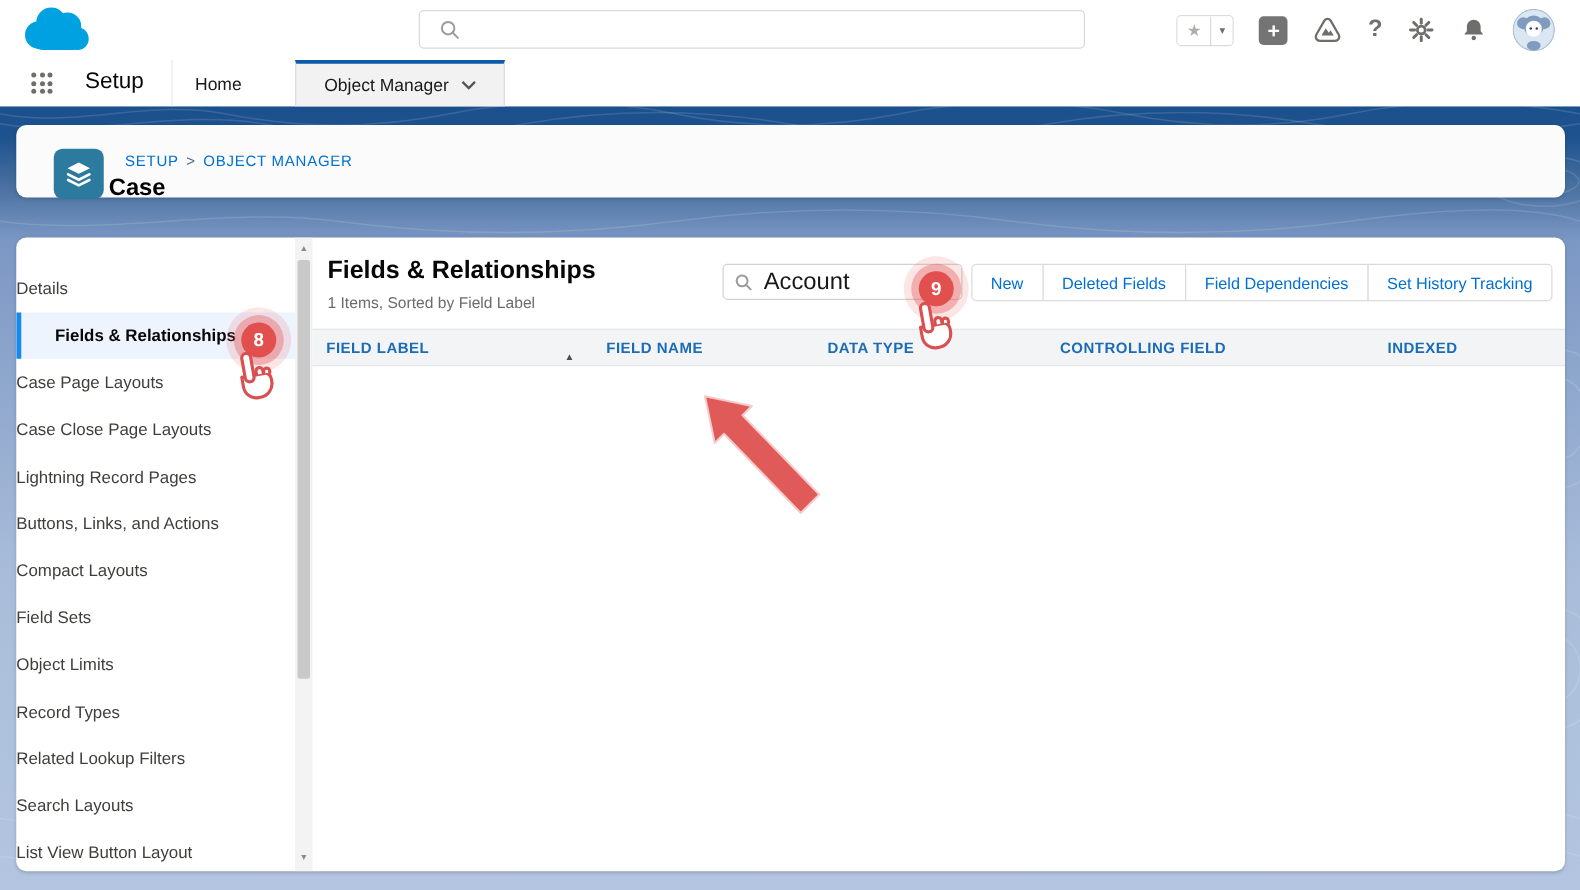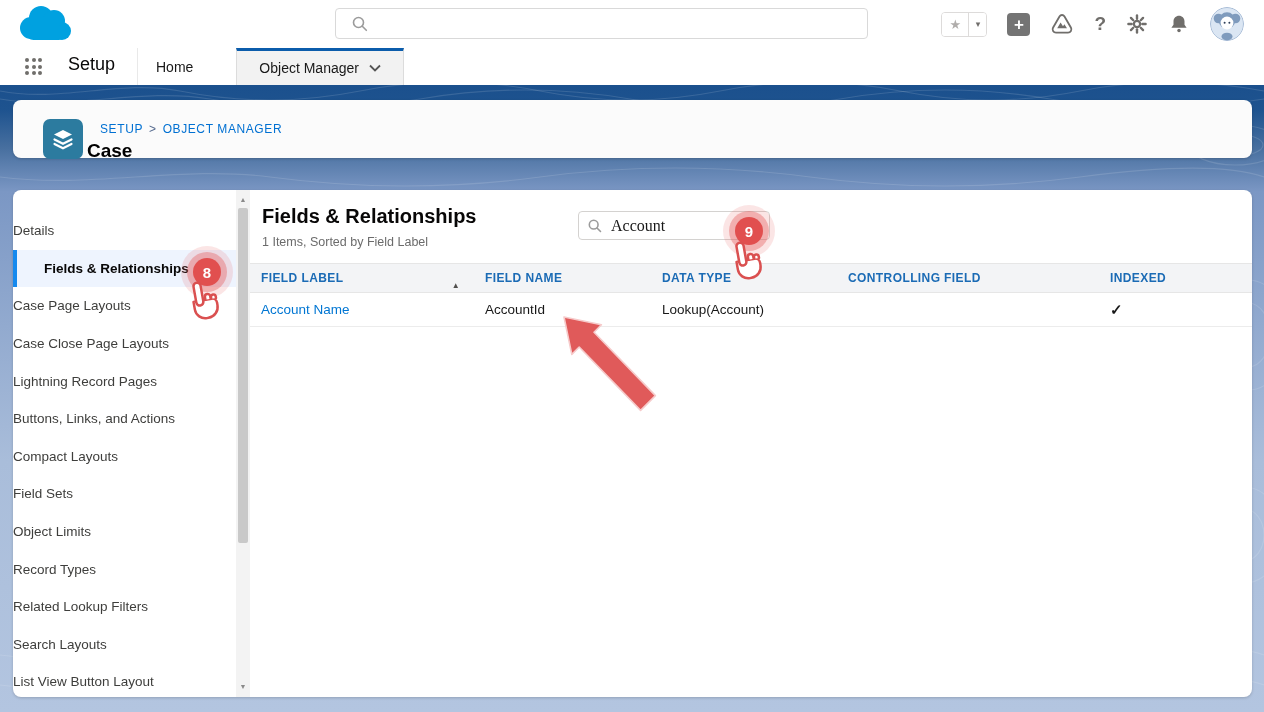--- a/index.html
+++ b/index.html
@@ -59,21 +59,21 @@
   .sb-scroll { width:14px; flex:none; background:#f3f3f3; position:relative; }
   .sb-scroll .arrow { position:absolute; left:0; width:14px; height:14px; font-size:7px; color:#8a8a8a;
     display:flex; align-items:center; justify-content:center; }
   .sb-scroll .arrow.up { top:2px; } .sb-scroll .arrow.down { bottom:4px; }
   .sb-thumb { position:absolute; left:2px; top:18px; width:10px; height:335px; background:#c9c9c9; border-radius:2px; }
   .content { flex:1; position:relative; }
   .c-title { position:absolute; left:12px; top:15px; font-size:20px; font-weight:bold; color:#080707; }
   .c-sub { position:absolute; left:12px; top:45px; font-size:12.5px; color:#6b6b6b; }
   .quick-find { position:absolute; left:328px; top:21px; width:192px; height:29px; border:1px solid #d4d2d0; border-radius:4px; background:#fff; }
   .quick-find input { position:absolute; left:32px; top:0; width:150px; height:27px; border:none; outline:none;
-    font-size:16px; color:#181818; font-family:Liberation Serif, serif; background:transparent; }
+    font-size:19px; color:#181818; font-family:Liberation Sans, sans-serif; background:transparent; }
   .quick-find .mag { position:absolute; left:9px; top:7px; }
   .btn-group { position:absolute; right:10px; top:21px; height:30px; display:flex; }
   .btn { border:1px solid #dddbda; background:#fff; color:#0070d2; font-size:13px; padding:0 15px; margin-left:-1px;
     font-family:"Liberation Sans",sans-serif; cursor:pointer; white-space:nowrap; }
   .btn:first-child { border-radius:4px 0 0 4px; margin-left:0; }
   .btn:last-child { border-radius:0 4px 4px 0; }
   .tbl-head { position:absolute; left:0; right:0; top:73px; height:30px; background:#f3f4f6;
     border-top:1px solid #e6e6e6; border-bottom:1px solid #e6e6e6;
     display:grid; grid-template-columns:224px 177px 186px 262px 1fr; align-items:center;
     font-size:12px; font-weight:bold; letter-spacing:.4px; color:#1b6bb5; }
@@ -256,39 +256,38 @@
     <div class="quick-find">
       <span class="mag">
         <svg width="14" height="14" viewBox="0 0 16 16">
             <circle cx="6.5" cy="6.5" r="5" fill="none" stroke="#9b9b9b" stroke-width="1.8"></circle>
             <line x1="10.3" y1="10.3" x2="14.3" y2="14.3" stroke="#9b9b9b" stroke-width="1.8" stroke-linecap="round"></line>
           </svg>
       </span>
       <input type="text" value="Account" style="">
     </div>
 
+    <div class="btn-group">
+      <button class="btn">New</button>
+      <button class="btn">Deleted Fields</button>
+      <button class="btn">Field Dependencies</button>
+      <button class="btn">Set History Tracking</button>
+    </div>
 
     <div class="tbl-head">
       <div class="th">
         <span>FIELD LABEL</span>
         <span class="sort-ind">▲</span>
       </div>
       <div class="th">FIELD NAME</div>
       <div class="th">DATA TYPE</div>
       <div class="th">CONTROLLING FIELD</div>
       <div class="th">INDEXED</div>
     </div>
 
-    <div class="tbl-row">
-      <div class="td link">Account Name</div>
-      <div class="td">AccountId</div>
-      <div class="td">Lookup(Account)</div>
-      <div class="td"></div>
-      <div class="td check">✓</div>
-    </div>
   </div>
 </div>
 
 <div class="pulse" id="pulse8">8</div>
 <div class="hand" id="hand8">
   <svg width="36" height="44" viewBox="0 0 34 42">
     <g fill="#ffffff" stroke="#da5050" stroke-width="2.4" stroke-linecap="round" stroke-linejoin="round">
       <path d="M7 22 H24.5 A4.5 4.5 0 0 1 29 26.5 V29 A10.5 10.5 0 0 1 18.5 39.5 H17 A10 10 0 0 1 7 29.5 Z"></path>
       <path d="M18.5 22 v-2.5 a2.6 2.6 0 0 1 5.2 0 V22"></path>
       <path d="M24.2 22 v-1.4 a2.3 2.3 0 0 1 4.6 0 V22"></path>

